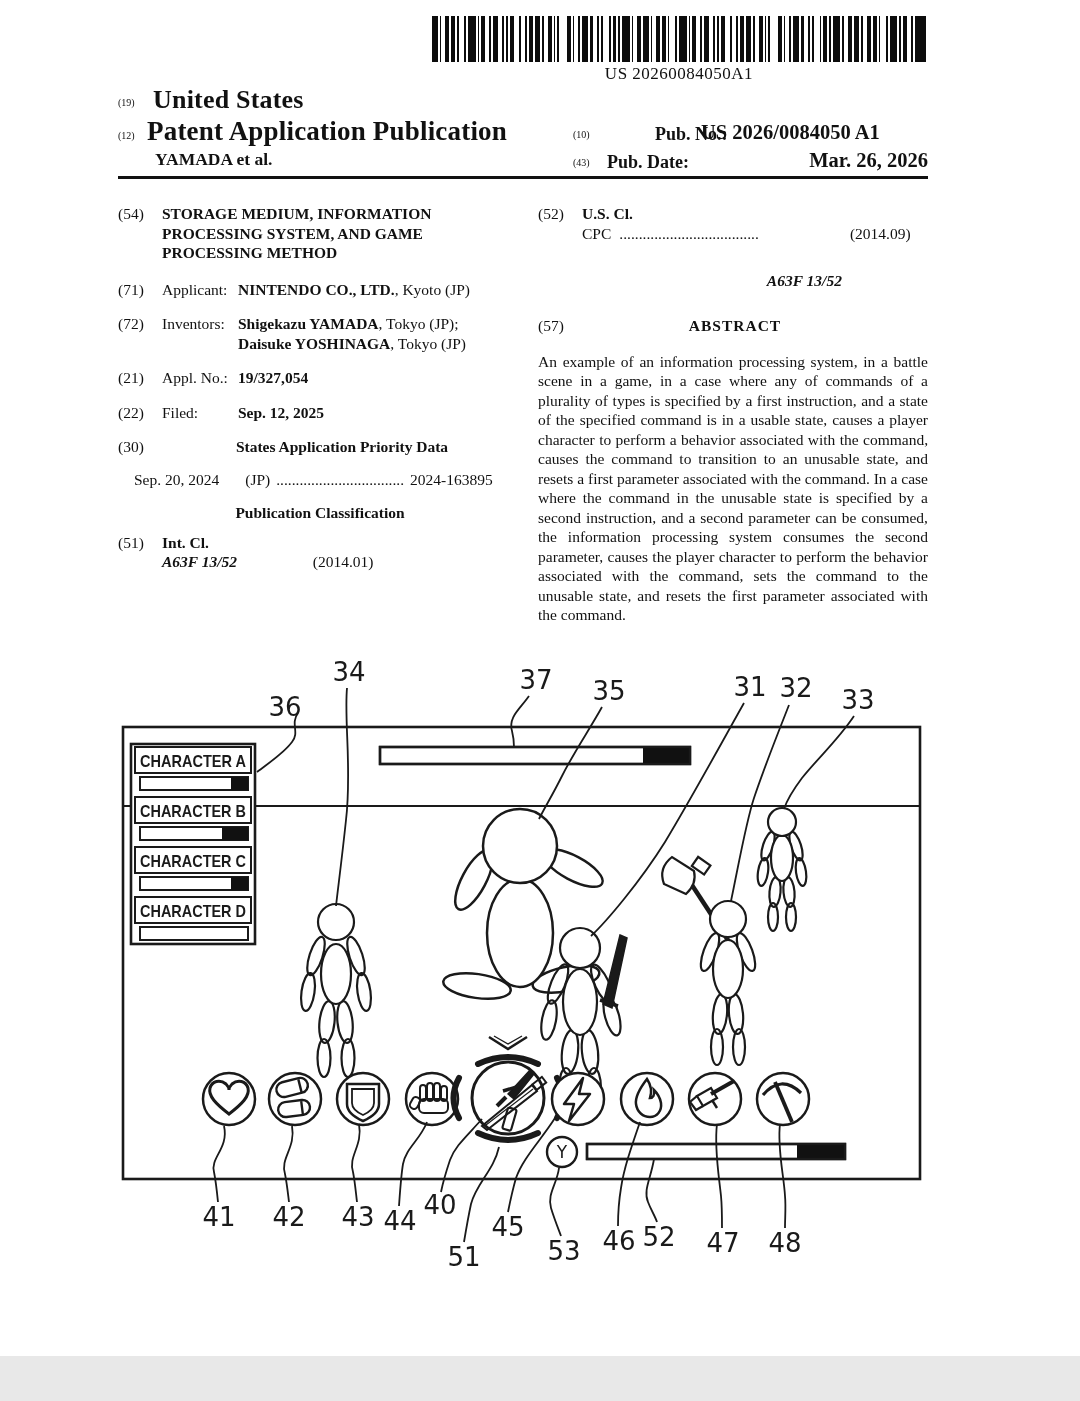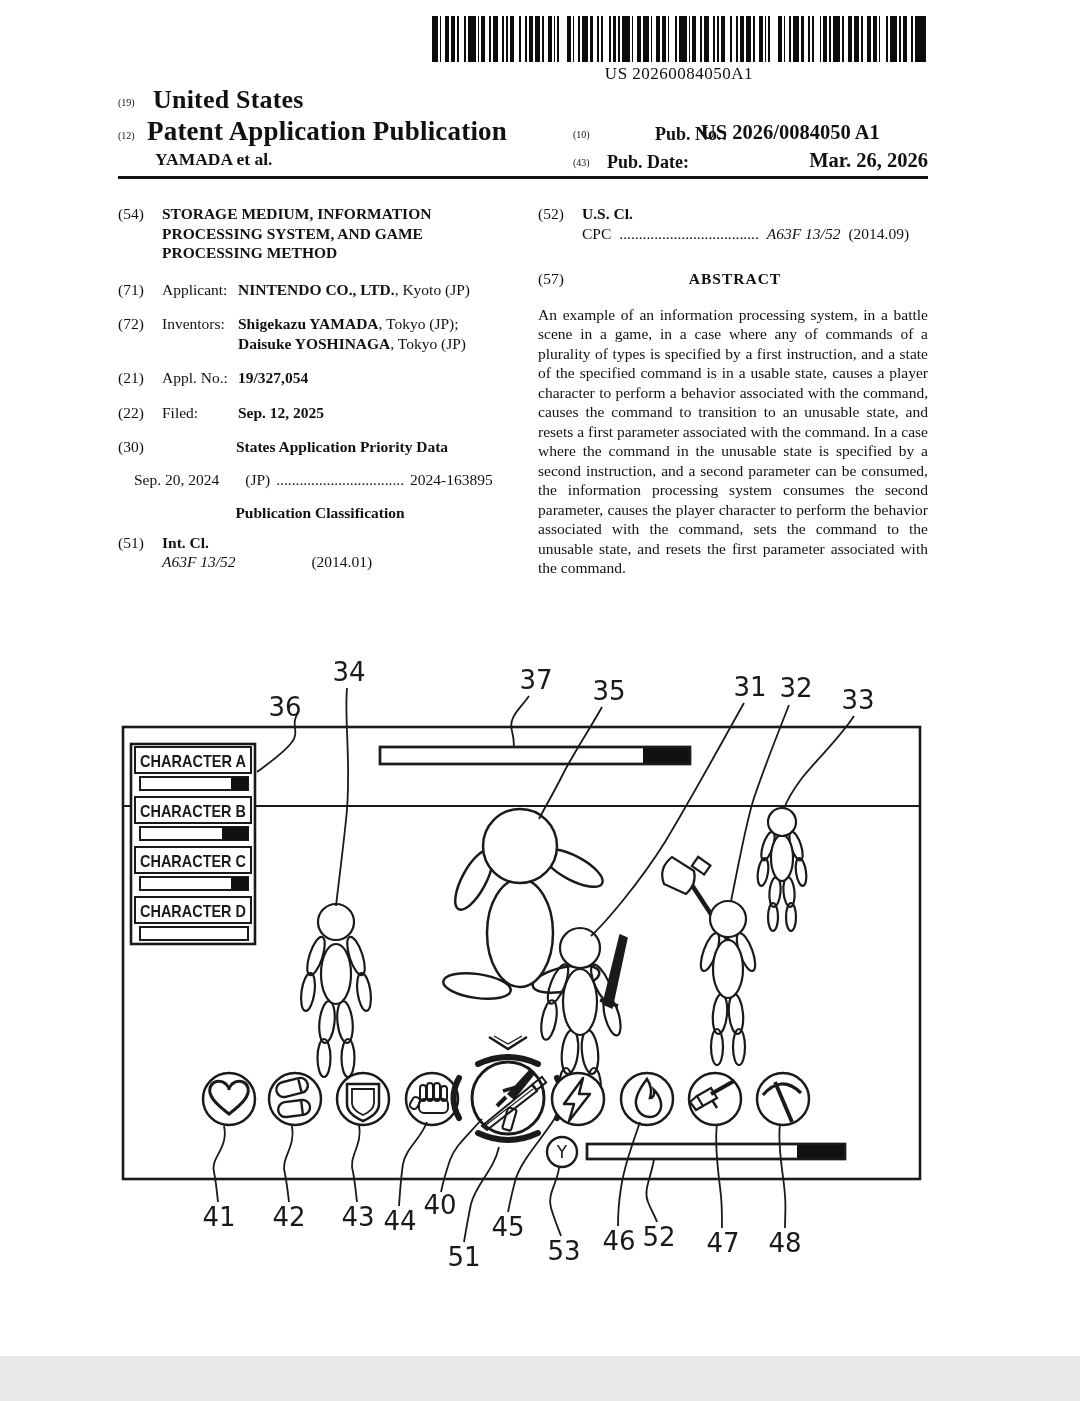--- a/index.html
+++ b/index.html
@@ -23,21 +23,21 @@
   .h-pubval{font-size:20.5px;font-weight:bold;}
   .rule{position:absolute;left:118px;top:176px;width:810px;height:3px;background:#111;}
   
   .col{position:absolute;top:204px;font-size:15.5px;line-height:1.26;}
   .col-left{left:118px;width:404px;}
   .col-right{left:538px;width:390px;}
   .entry{display:grid;grid-template-columns:44px 1fr;margin-bottom:15px;}
   .entry .body{padding-left:0;}
   .lblval{display:grid;grid-template-columns:76px 1fr;}
   b.strong{font-weight:bold;}
-  .ital{font-style:italic;font-weight:normal;}
+  .ital{font-style:italic;font-weight:bold;margin-top:47px;}
   .centered{text-align:center;font-weight:bold;}
   .prio-line{display:flex;gap:6px;margin:0 0 14px 16px;}
   .prio-line .dots{flex:0 1 auto;overflow:hidden;white-space:nowrap;}
   .abstract{text-align:justify;text-align-last:left;margin-top:2px;}
   .cpcline{display:flex;gap:8px;}
   .h57{display:grid;grid-template-columns:44px 1fr;margin:26px 0 16px 0;}
   .h57 .t{text-align:center;font-weight:bold;letter-spacing:1px;padding-right:40px;}
   
   svg.fig{position:absolute;left:0;top:0;width:1080px;height:1401px;}
   svg.fig *{vector-effect:none;}

